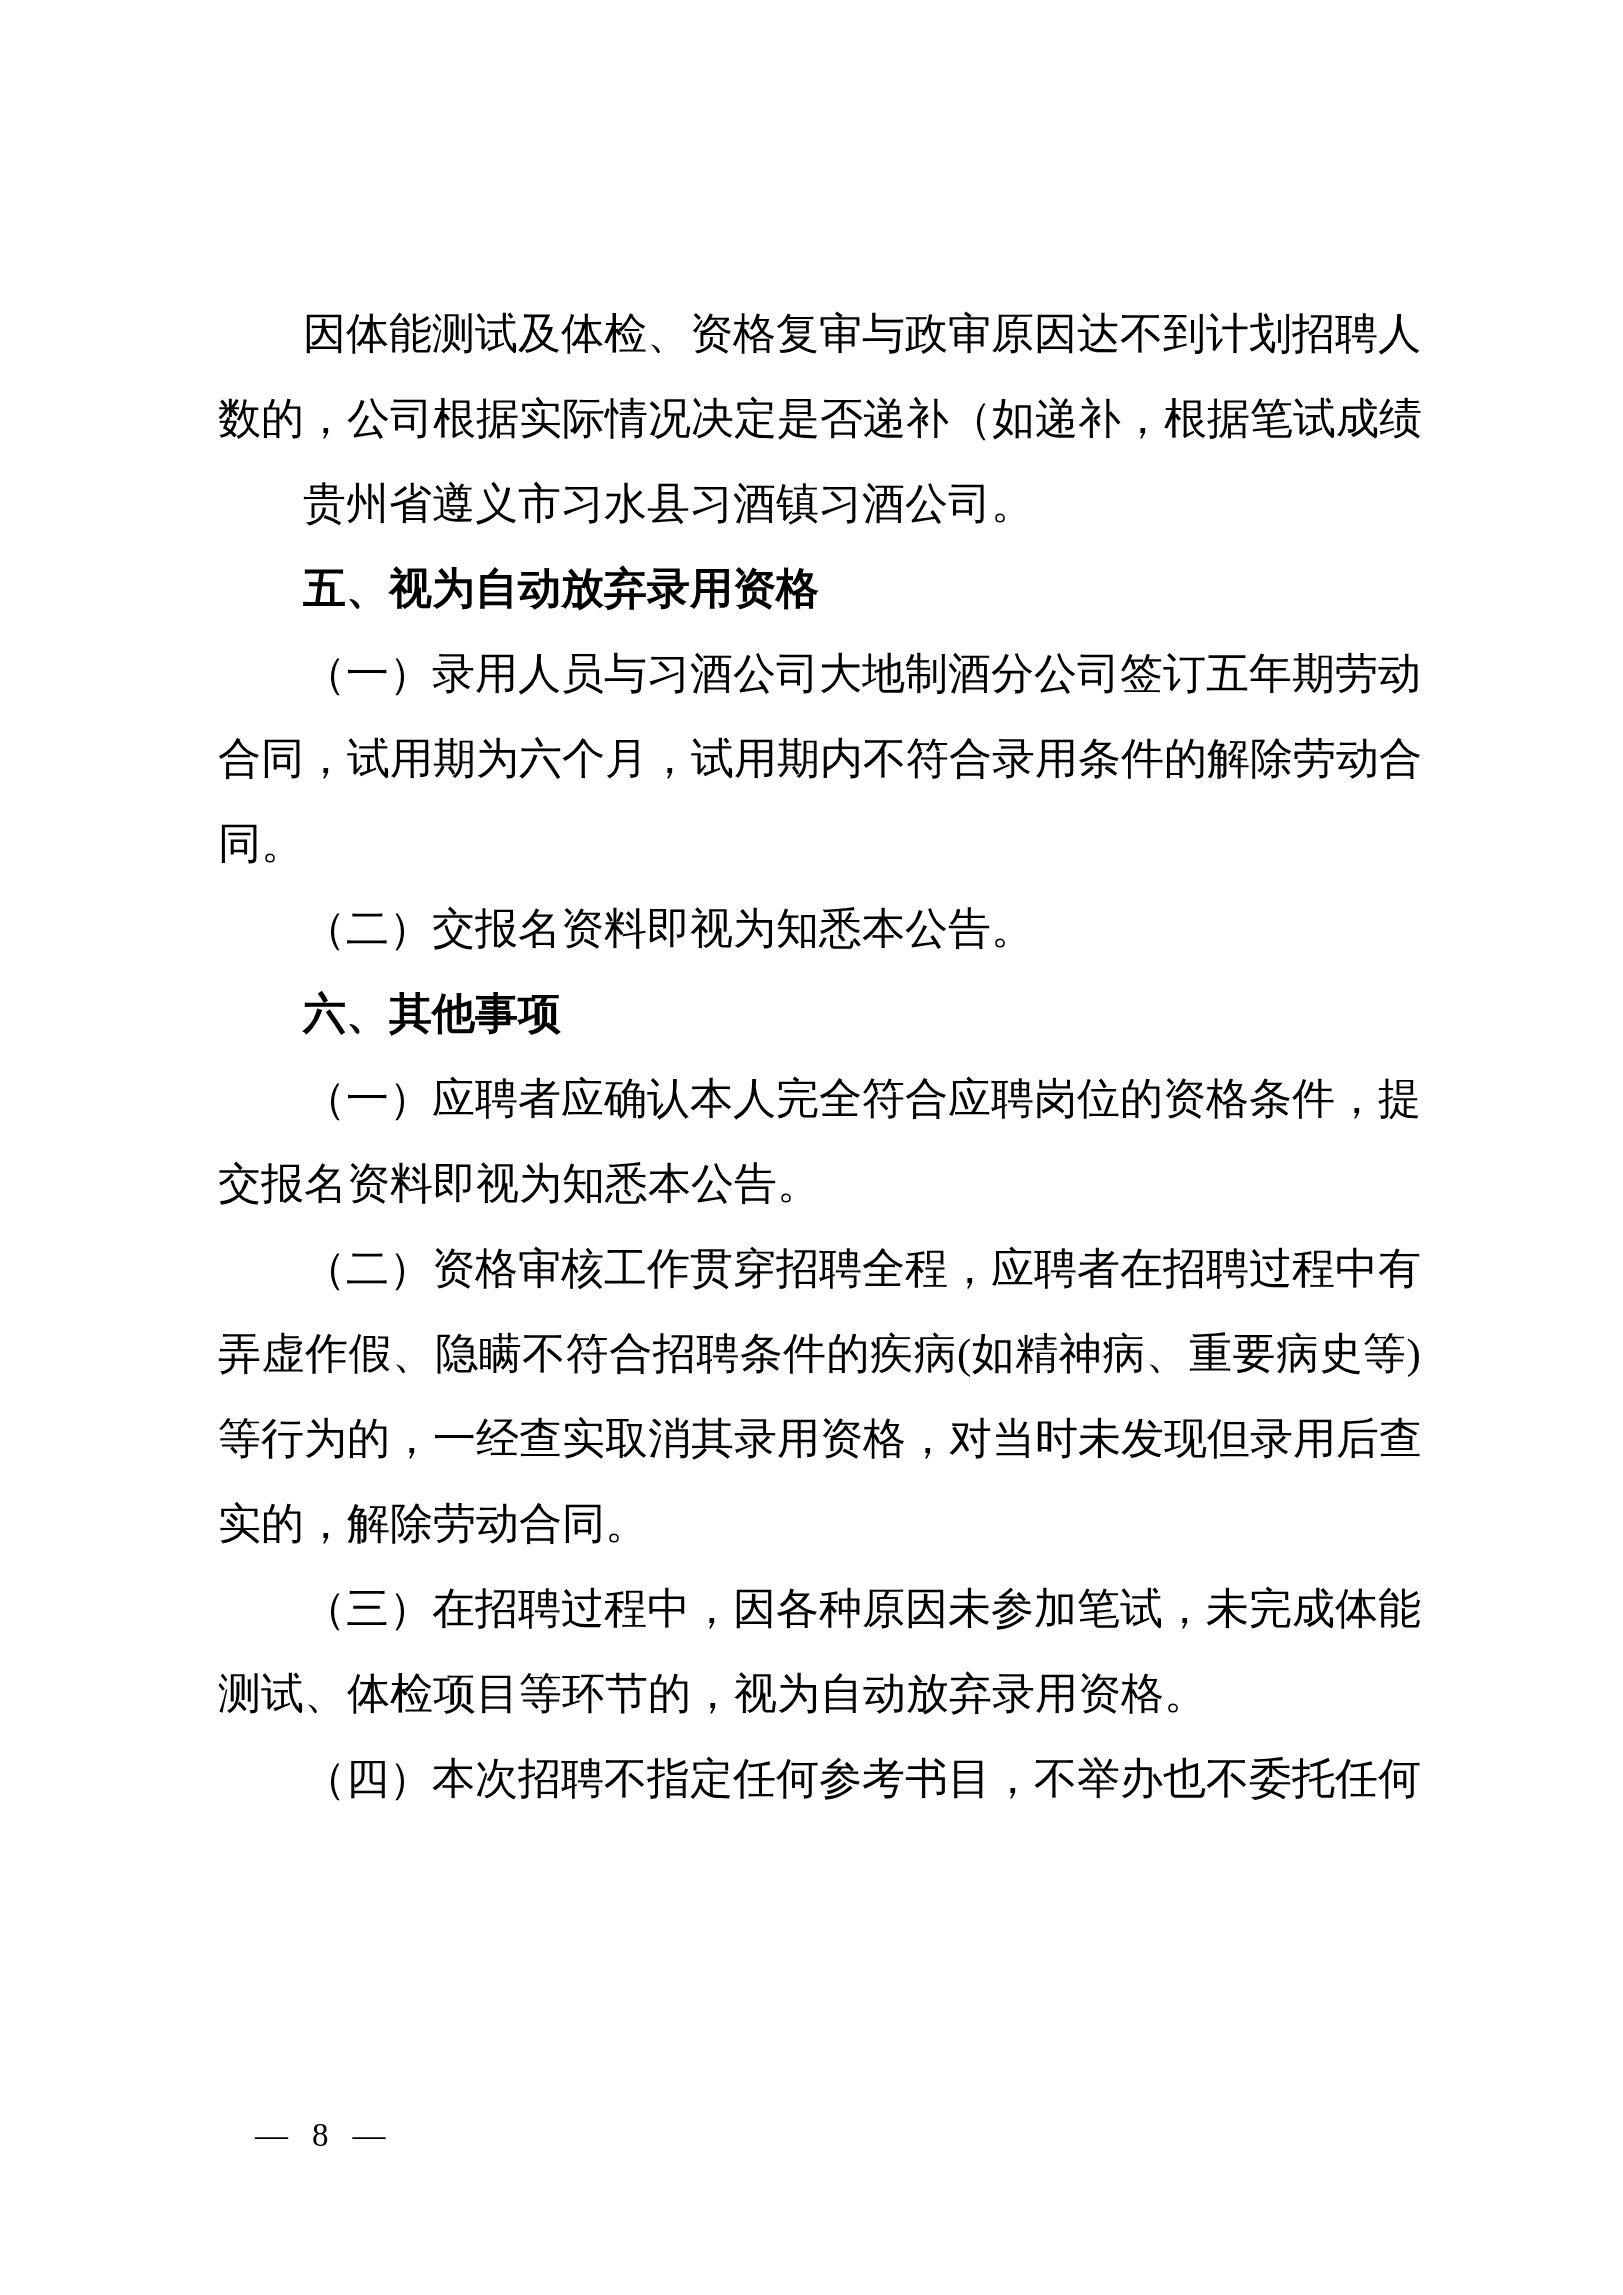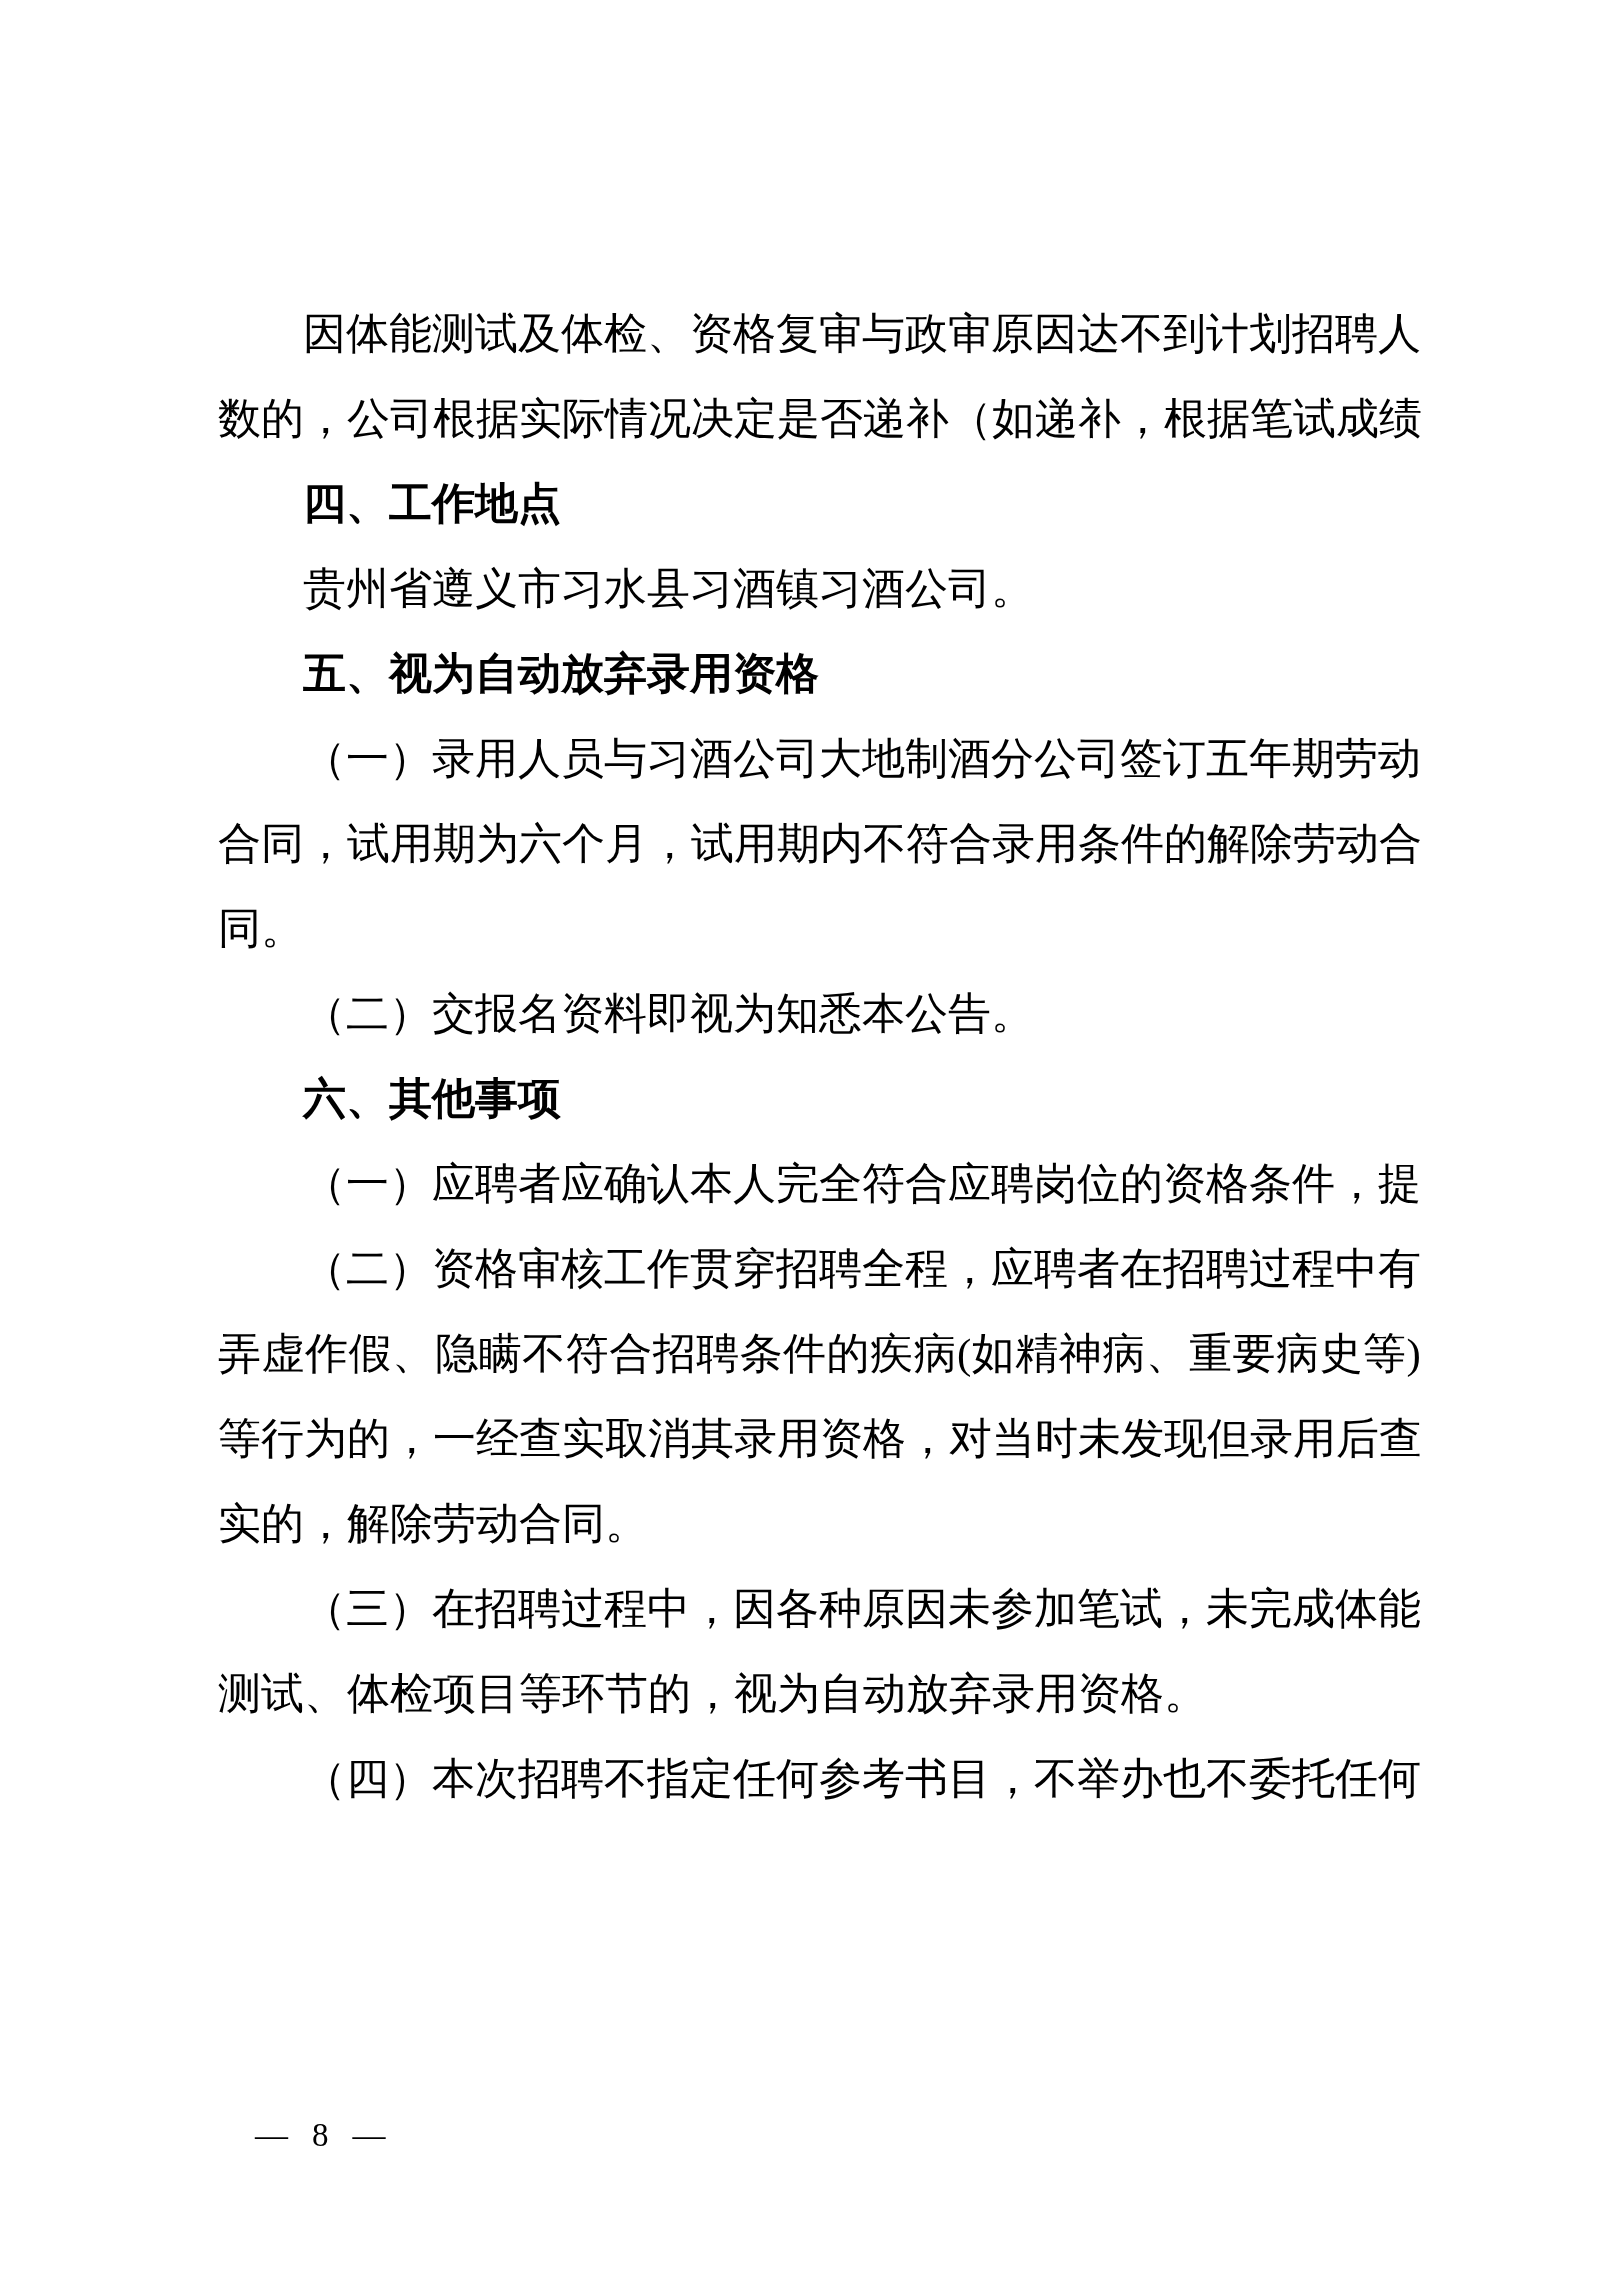--- a/index.html
+++ b/index.html
@@ -100,21 +100,20 @@
         <span>递</span>
         <span>补</span>
         <span>，</span>
         <span>根</span>
         <span>据</span>
         <span>笔</span>
         <span>试</span>
         <span>成</span>
         <span>绩</span>
       </div>
-    <div class="line heading indent">四、工作地点</div>
     <div class="line indent">贵州省遵义市习水县习酒镇习酒公司。</div>
     <div class="line heading indent">五、视为自动放弃录用资格</div>
     <div class="line indent justify">
         <span>（</span>
         <span>一</span>
         <span>）</span>
         <span>录</span>
         <span>用</span>
         <span>人</span>
         <span>员</span>
@@ -192,20 +191,21 @@
         <span>岗</span>
         <span>位</span>
         <span>的</span>
         <span>资</span>
         <span>格</span>
         <span>条</span>
         <span>件</span>
         <span>，</span>
         <span>提</span>
       </div>
+    <div class="line">交报名资料即视为知悉本公告。</div>
     <div class="line indent justify">
         <span>（</span>
         <span>二</span>
         <span>）</span>
         <span>资</span>
         <span>格</span>
         <span>审</span>
         <span>核</span>
         <span>工</span>
         <span>作</span>

